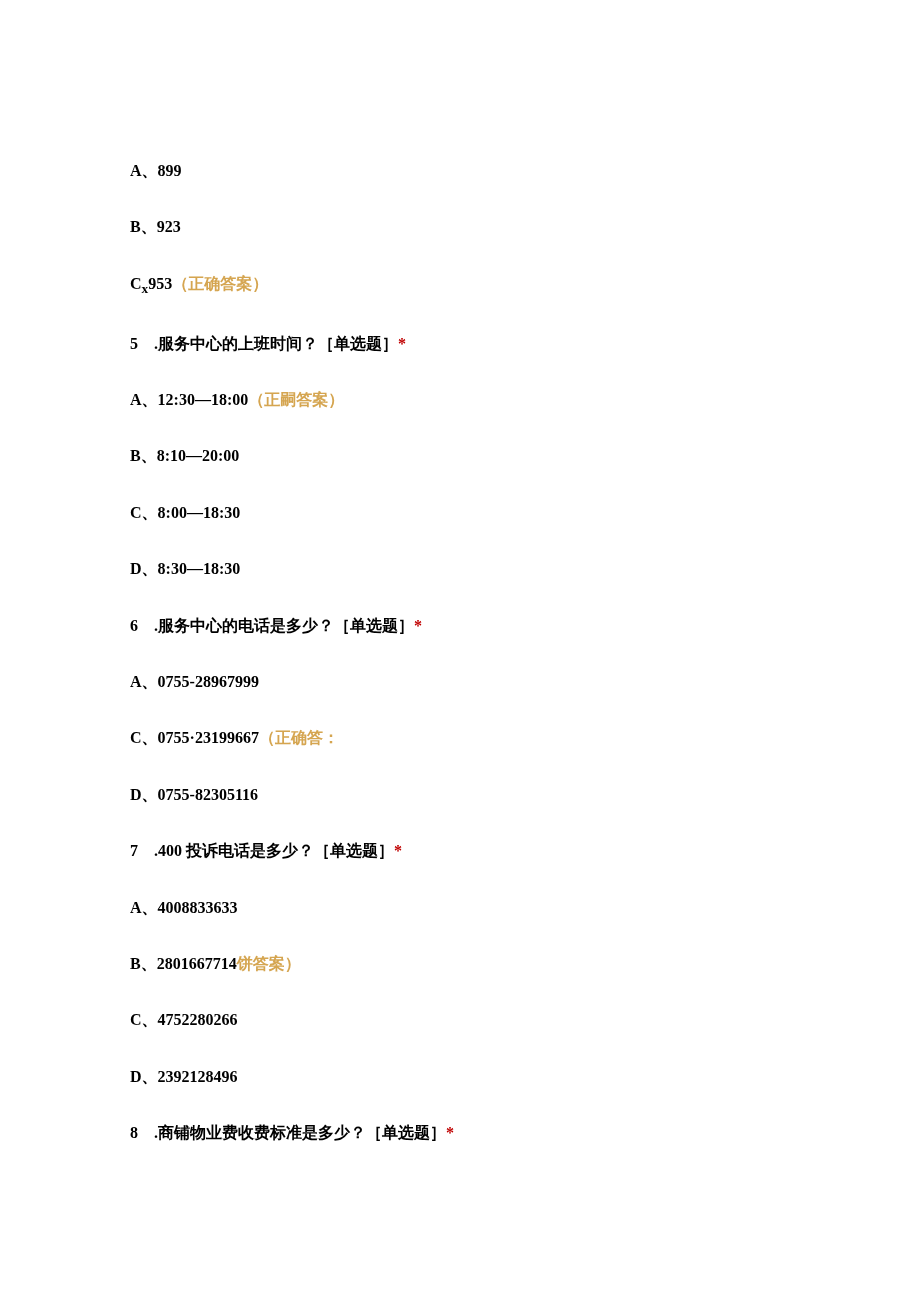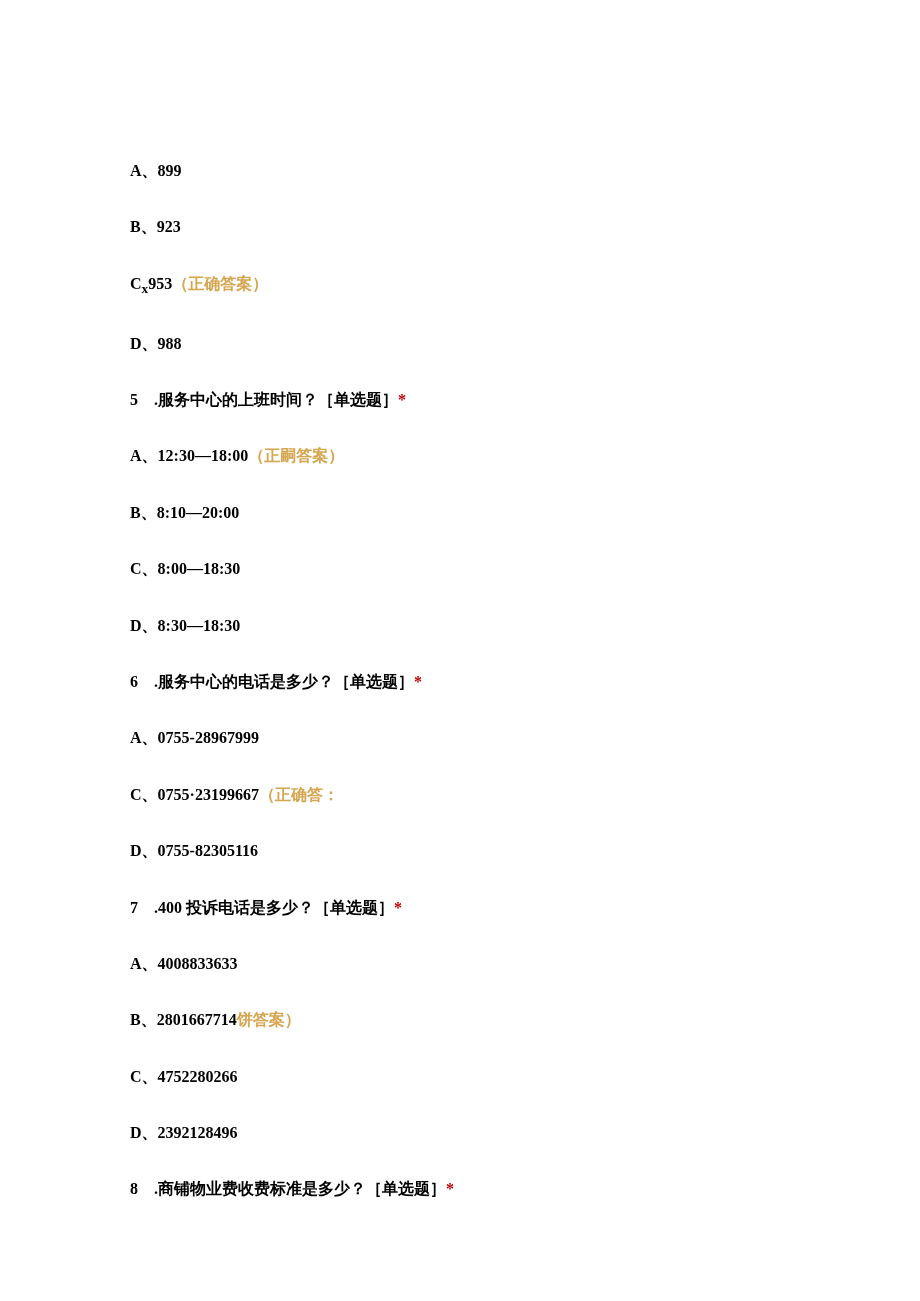--- a/index.html
+++ b/index.html
@@ -30,21 +30,20 @@
       margin-right: 16px;
     }
   </style>
 </head>
 <body>
 
 <div class="page" id="page-root">
     <div class="line"><span>A、</span><span>899</span></div>
     <div class="line"><span>B、</span><span>923</span></div>
     <div class="line"><span>C</span><sub>x</sub><span>953</span><span class="correct">（正确答案）</span></div>
-    <div class="line"><span>D、</span><span>988</span></div>
     <div class="line"><span class="qnum">5</span><span>.服务中心的上班时间？［单选题］</span><span class="required">*</span></div>
     <div class="line"><span>A、</span><span>12:30—18:00</span><span class="correct">（正嗣答案）</span></div>
     <div class="line"><span>B、</span><span>8:10—20:00</span></div>
     <div class="line"><span>C、</span><span>8:00—18:30</span></div>
     <div class="line"><span>D、</span><span>8:30—18:30</span></div>
     <div class="line"><span class="qnum">6</span><span>.服务中心的电话是多少？［单选题］</span><span class="required">*</span></div>
     <div class="line"><span>A、</span><span>0755-28967999</span></div>
     <div class="line"><span>C、</span><span>0755·23199667</span><span class="correct">（正确答：</span></div>
     <div class="line"><span>D、</span><span>0755-82305116</span></div>
     <div class="line"><span class="qnum">7</span><span>.400 投诉电话是多少？［单选题］</span><span class="required">*</span></div>

